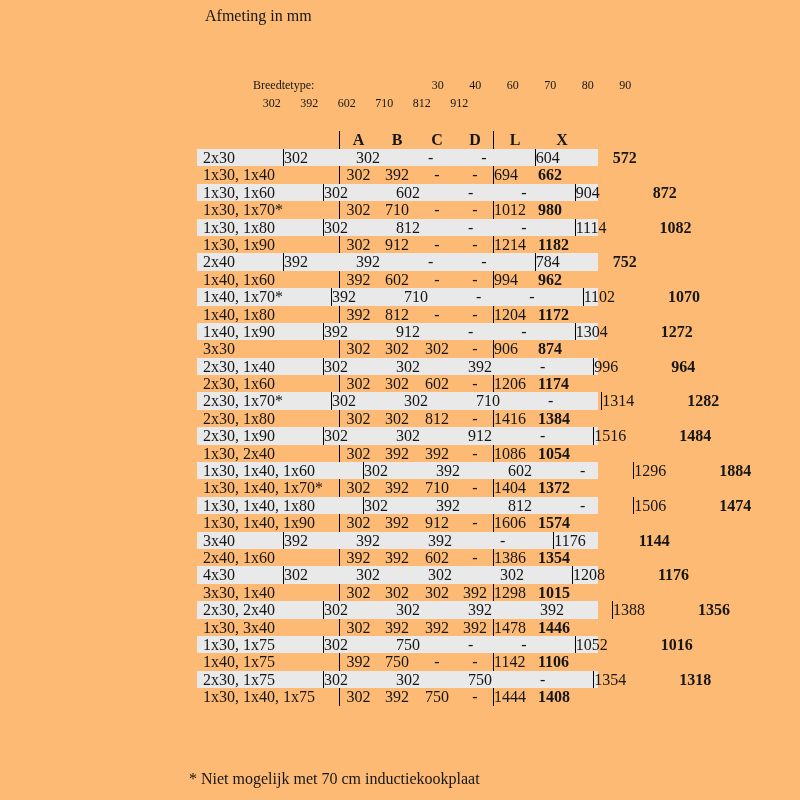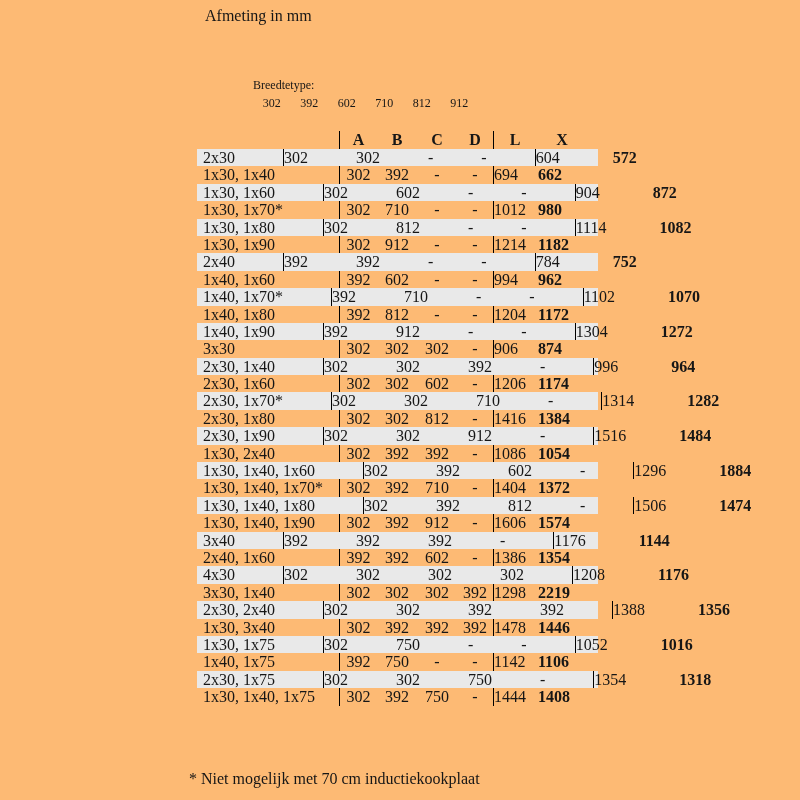--- a/index.html
+++ b/index.html
@@ -82,20 +82,28 @@
 
 <div class="page" style="--stripe: #e9e9e9;">
 
   <div class="title-block">
     <div>Afmeting in mm</div>
   </div>
 
   <div class="breedte-block">
     <div class="brow">
       <span class="blabel">Breedtetype:</span>
+      <span class="bvals">
+          <span class="bval">30</span>
+          <span class="bval">40</span>
+          <span class="bval">60</span>
+          <span class="bval">70</span>
+          <span class="bval">80</span>
+          <span class="bval">90</span>
+        </span>
     </div>
     <div class="brow">
       <span class="bvals">
           <span class="bval">302</span>
           <span class="bval">392</span>
           <span class="bval">602</span>
           <span class="bval">710</span>
           <span class="bval">812</span>
           <span class="bval">912</span>
         </span>
@@ -338,21 +346,21 @@
           <div class="cell c-l">1208</div>
           <div class="cell c-x">1176</div>
         </div>
         <div class="trow">
           <div class="cell c-label">3x30, 1x40</div>
           <div class="cell c-a">302</div>
           <div class="cell c-b">302</div>
           <div class="cell c-c">302</div>
           <div class="cell c-d">392</div>
           <div class="cell c-l">1298</div>
-          <div class="cell c-x">2219</div>
+          <div class="cell c-x">1015</div>
         </div>
         <div class="trow stripe">
           <div class="cell c-label">2x30, 2x40</div>
           <div class="cell c-a">302</div>
           <div class="cell c-b">302</div>
           <div class="cell c-c">392</div>
           <div class="cell c-d">392</div>
           <div class="cell c-l">1388</div>
           <div class="cell c-x">1356</div>
         </div>

